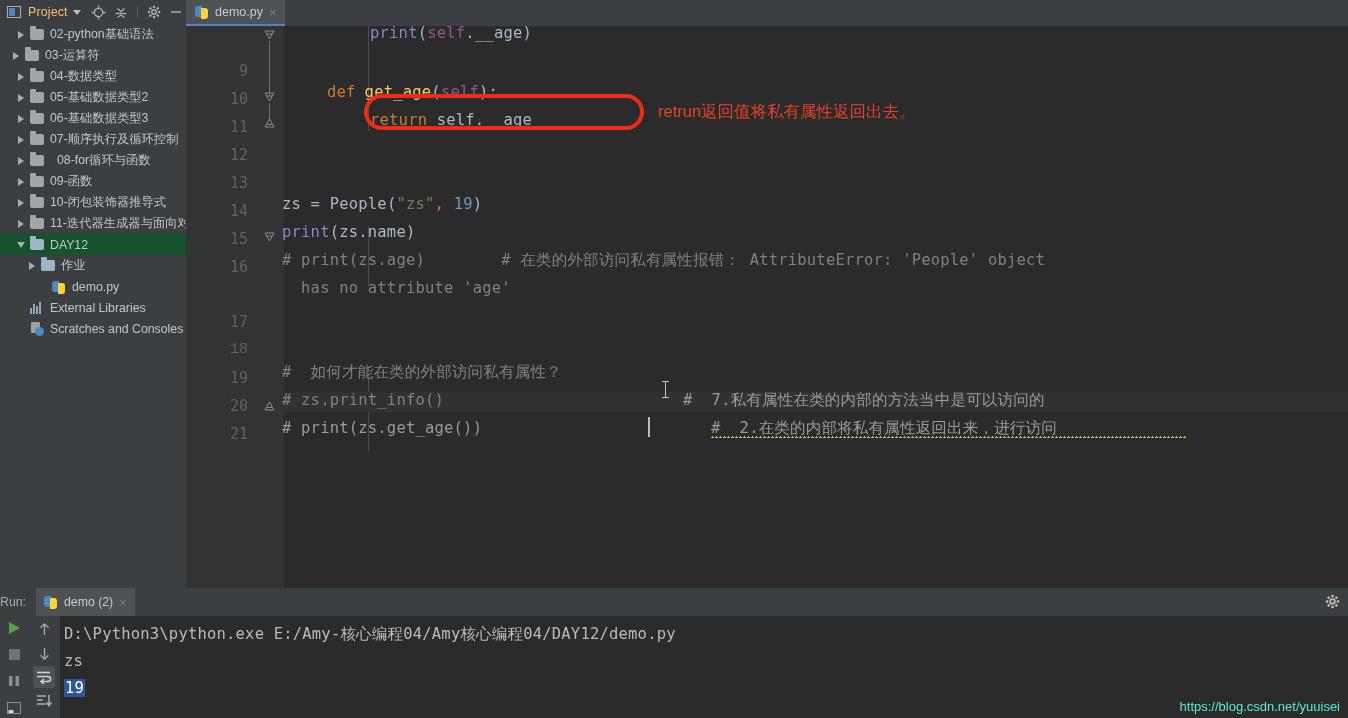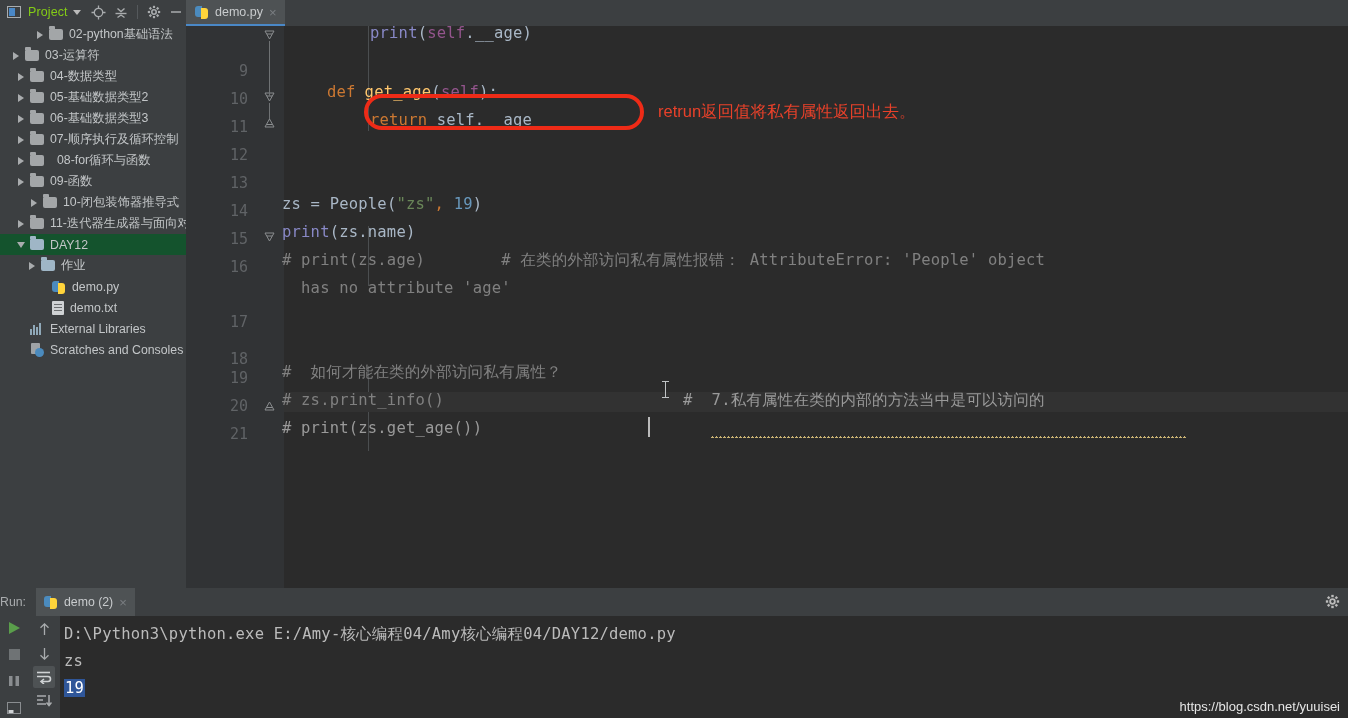--- a/index.html
+++ b/index.html
@@ -12,21 +12,21 @@
   #app { position: relative; width: 1348px; height: 718px; }
 
   
   .toolbar {
     position: absolute; left: 0; top: 0; width: 186px; height: 24px;
     background: #3c3f41; display: flex; align-items: center;
     padding-left: 4px; gap: 2px;
   }
   .tb-icon { width: 20px; height: 20px; display: flex; align-items: center;
              justify-content: center; color: #9da0a4; }
-  .proj-label { color: #84cc16; font-size: 12.5px; margin-left: 2px; letter-spacing: .1px; }
+  .proj-label { color: #fdba74; font-size: 12.5px; margin-left: 2px; letter-spacing: .1px; }
   .caret-dn { width: 0; height: 0; border-left: 4px solid transparent;
               border-right: 4px solid transparent; border-top: 5px solid #bbbbbb;
               margin-left: 3px; }
   .tb-sep { width: 1px; height: 14px; background: #55595c; margin: 0 4px; }
 
   
   .tabstrip {
     position: absolute; left: 186px; top: 0; width: 1162px; height: 26px;
     background: #3c3f41;
   }
@@ -204,21 +204,21 @@
     position: absolute; left: 60px; top: 28px; right: 0; height: 102px;
     background: #2b2b2b; font-family: "DejaVu Sans Mono", monospace;
     overflow: hidden;
   }
   .cons-line {
     position: absolute; left: 4px; font-size: 15.5px; color: #bbbbbb;
     white-space: pre; letter-spacing: .2px;
   }
   .cons-sel { background: #2f5699; color: #ffffff; padding: 0 1px; }
   .watermark {
-    position: absolute; right: 8px; bottom: 4px; color: #e5e5e5;
+    position: absolute; right: 8px; bottom: 4px; color: #5eead4;
     font-size: 13px; font-family: "Liberation Sans", sans-serif;
   }
   .sq { width: 11px; height: 11px; background: #8a8d90; }
 </style>
 </head>
 <body>
 
 <div id="app">
 
   <div class="toolbar">
@@ -269,21 +269,21 @@
   <div class="tabstrip">
     <div class="tab">
       <span class="pyicon"></span>
       <span class="tab-label">demo.py</span>
       <span class="tab-close">×</span>
     </div>
   </div>
 
   <div class="sidebar">
     <div id="tree">
-        <div class="tree-row" style="padding-left: 15px; margin-left: 19px;">
+        <div class="tree-row" style="padding-left: 15px;">
           <span class="arrow">
             <i></i>
           </span>
           <span class="folder"></span>
           <span class="node-label" style="margin-left: 3px;">02-python基础语法</span>
         </div>
         <div class="tree-row" style="padding-left: 10px;">
           <span class="arrow">
             <i></i>
           </span>
@@ -325,21 +325,21 @@
           <span class="folder"></span>
           <span class="node-label" style="margin-left: 10px;">08-for循环与函数</span>
         </div>
         <div class="tree-row" style="padding-left: 15px;">
           <span class="arrow">
             <i></i>
           </span>
           <span class="folder"></span>
           <span class="node-label" style="margin-left: 3px;">09-函数</span>
         </div>
-        <div class="tree-row" style="padding-left: 28px;">
+        <div class="tree-row" style="padding-left: 15px;">
           <span class="arrow">
             <i></i>
           </span>
           <span class="folder"></span>
           <span class="node-label" style="margin-left: 3px;">10-闭包装饰器推导式</span>
         </div>
         <div class="tree-row" style="padding-left: 15px;">
           <span class="arrow">
             <i></i>
           </span>
@@ -359,27 +359,20 @@
           </span>
           <span class="folder mod"></span>
           <span class="node-label" style="margin-left: 3px;">作业</span>
         </div>
         <div class="tree-row" style="padding-left: 37px;">
           <span class="arrow empty">
             <i></i>
           </span>
           <span class="pyicon"></span>
           <span class="node-label" style="margin-left: 3px;">demo.py</span>
-        </div>
-        <div class="tree-row" style="padding-left: 37px;">
-          <span class="arrow empty">
-            <i></i>
-          </span>
-          <span class="txticon"></span>
-          <span class="node-label" style="margin-left: 3px;">demo.txt</span>
         </div>
         <div class="tree-row" style="padding-left: 15px;">
           <span class="arrow empty">
             <i></i>
           </span>
           <span class="libicon">
             <span style="height: 6px;"></span>
             <span style="height: 10px;"></span>
             <span style="height: 8px;"></span>
             <span style="height: 12px;"></span>
@@ -401,21 +394,21 @@
     <div class="gutter">
       <div class="gutter-line" style="top:36px;">9</div>
       <div class="gutter-line" style="top:64px;">10</div>
       <div class="gutter-line" style="top:92px;">11</div>
       <div class="gutter-line" style="top:120px;">12</div>
       <div class="gutter-line" style="top:148px;">13</div>
       <div class="gutter-line" style="top:176px;">14</div>
       <div class="gutter-line" style="top:204px;">15</div>
       <div class="gutter-line" style="top:232px;">16</div>
       <div class="gutter-line" style="top:287px;">17</div>
-      <div class="gutter-line" style="top:324px;">18</div>
+      <div class="gutter-line" style="top:315px;font-family:Liberation Mono, monospace;">18</div>
       <div class="gutter-line" style="top:343px;">19</div>
       <div class="gutter-line" style="top:371px;">20</div>
       <div class="gutter-line" style="top:399px;">21</div>
 
       <div class="fold" style="top:4px;">
         <svg width="11" height="11" viewBox="0 0 11 11">
             <path d="M1 1 H10 L5.5 9 Z" fill="none" stroke="#8b8e90"></path>
             <path d="M3 4 H8" stroke="#8b8e90"></path>
           </svg>
       </div>
@@ -467,20 +460,21 @@
 
       <div class="cline cmt" style="top:224px;left:-2px;"><span># print(zs.age)        # 在类的外部访问私有属性报错： AttributeError: 'People' object</span></div>
       <div class="cline cmt" style="top:252px;left:-2px;"><span>  has no attribute 'age'</span></div>
 
       <div class="cline cmt" style="top:336px;left:-2px;"><span>#  如何才能在类的外部访问私有属性？</span></div>
 
       <div class="cline cmt" style="top:364px;left:-2px;"><span># zs.print_info()</span></div>
       <div class="cline cmt-hl" style="top:364px;left:399px;"><span>#  7.私有属性在类的内部的方法当中是可以访问的</span></div>
 
       <div class="cline cmt-hl" style="top:392px;left:-2px;"><span># print(zs.get_age())</span></div>
+      <div class="cline cmt-hl" style="top:392px;left:427px;"><span>#  2.在类的内部将私有属性返回出来，进行访问</span></div>
       <div class="wavy" style="top:409px;left:427px;width:475px;"></div>
 
       <div class="caret-bar" style="top:391px;left:364px;height:20px;"></div>
 
       <div class="mouse-caret" style="top:355px;left:381px;"></div>
 
       <div class="annot-box" style="top:68px;left:80px;width:280px;height:36px;"></div>
       <div class="annot-text" style="top:75px;left:374px;">retrun返回值将私有属性返回出去。</div>
     </div>
   </div>

